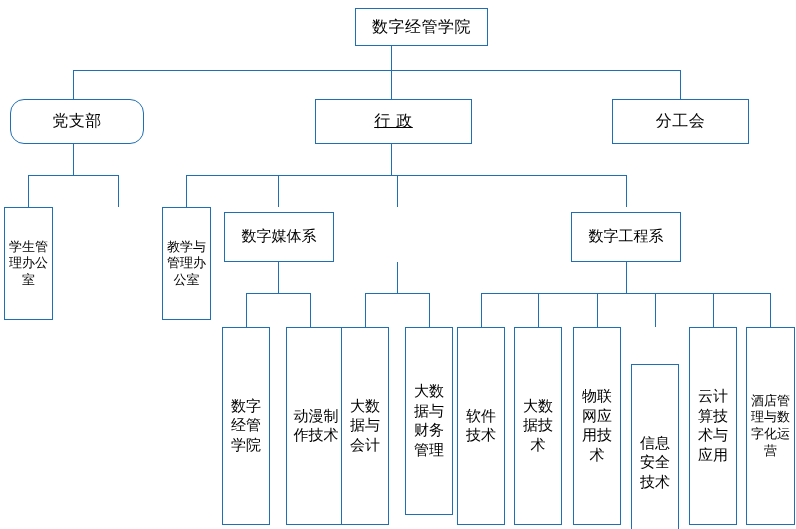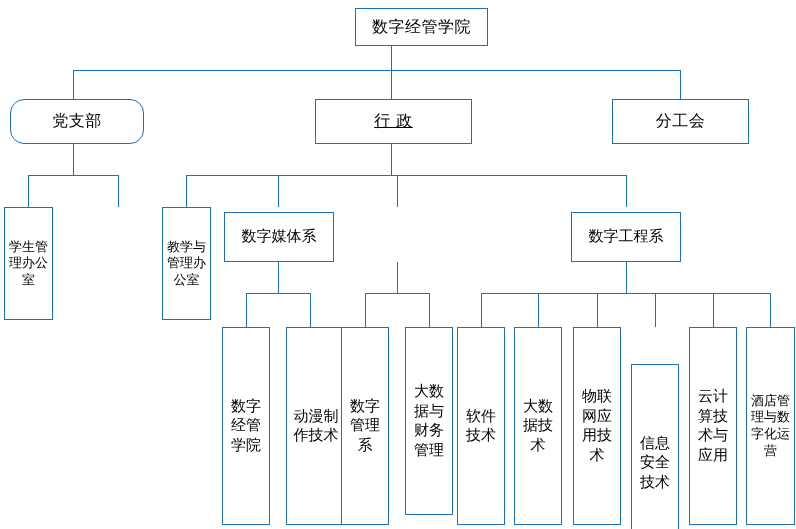--- a/index.html
+++ b/index.html
@@ -122,21 +122,21 @@
     <span class="txt">数字工程系</span>
   </div>
 
   <div class="node v-node narrow1" style="left:222px;top:327px;width:48px;height:198px;">
     <span class="txt">数字经管学院</span>
   </div>
   <div class="node v-node narrow1" style="left:286px;top:327px;width:60px;height:198px;justify-content:flex-end;">
     <span class="txt">动漫制作技术</span>
   </div>
   <div class="node v-node narrow1" style="left:341px;top:327px;width:48px;height:198px;">
-    <span class="txt">数字管理系</span>
+    <span class="txt">大数据与会计</span>
   </div>
   <div class="node v-node narrow1" style="left:405px;top:327px;width:48px;height:188px;">
     <span class="txt">大数据与财务管理</span>
   </div>
   <div class="node v-node narrow1" style="left:457px;top:327px;width:48px;height:198px;">
     <span class="txt">软件技术</span>
   </div>
   <div class="node v-node narrow1" style="left:514px;top:327px;width:48px;height:198px;">
     <span class="txt">大数据技术</span>
   </div>

